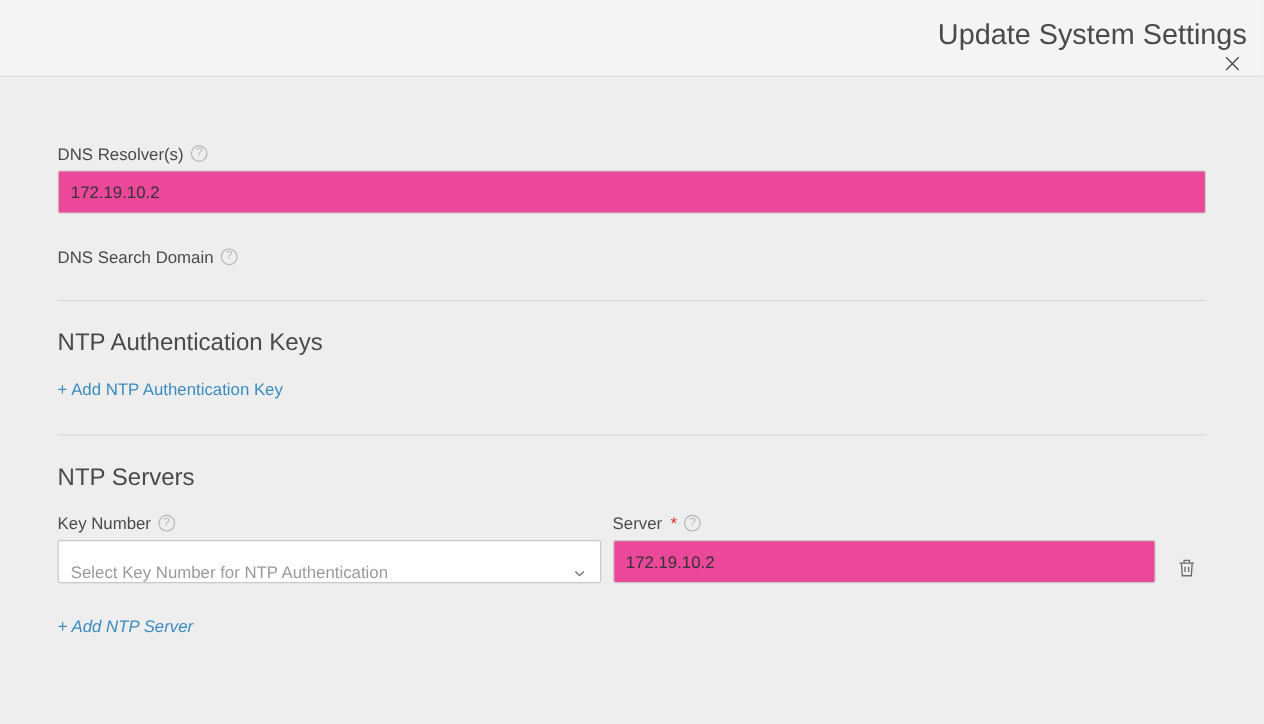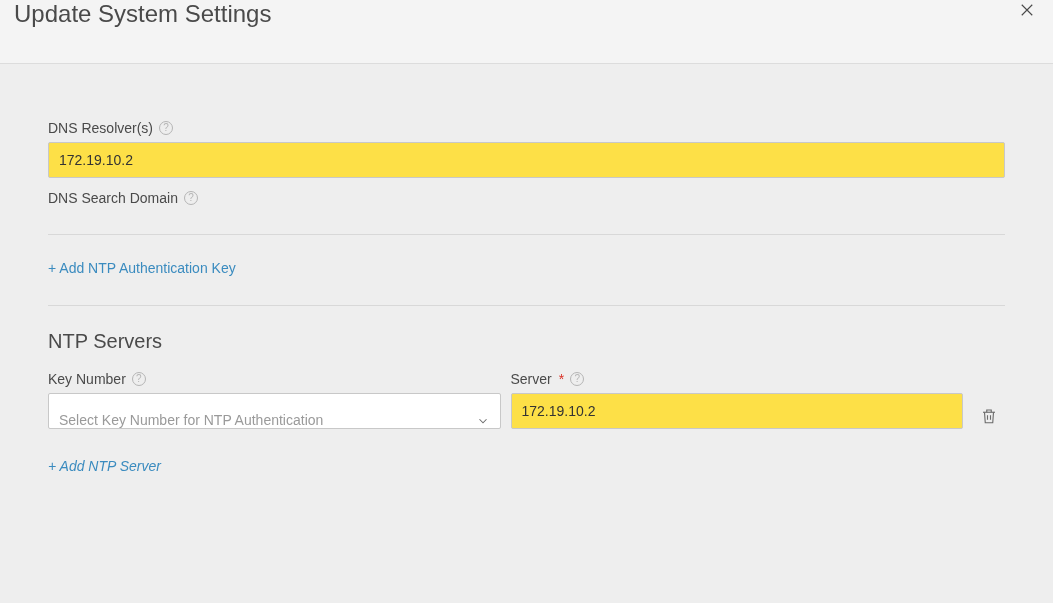--- a/index.html
+++ b/index.html
@@ -11,22 +11,23 @@
     color:#333;
     overflow:hidden;
   }
 
   
   .header {
     height:64px;
     background:#f4f4f4;
     border-bottom:1px solid #dcdcdc;
     display:flex;
-    align-items:flex-start;
-    padding:0 14px;
+    align-items:flex-end;
+    padding:16px 14px;
+    flex-direction:column;
   }
   .header h1 {
     margin:0;
     font-size:24px;
     font-weight:400;
     color:#4a4a4a;
   }
   .close-btn {
     margin-left:auto;
     width:24px; height:24px;
@@ -34,21 +35,21 @@
     cursor:pointer;
     color:#4a4a4a;
   }
   .close-btn svg { width:18px; height:18px; stroke:currentColor; }
 
   
   .content {
     padding: 56px 48px 20px 48px;
   }
 
-  .field { margin-bottom:12px; }
+  .field { margin-bottom:28px; }
   .field-label {
     font-size:14px;
     color:#4a4a4a;
     display:flex;
     align-items:center;
     gap:6px;
     margin-bottom:6px;
   }
   .help-icon {
     width:14px; height:14px;
@@ -56,21 +57,21 @@
     border:1px solid #b5b5b5;
     color:#b5b5b5;
     font-size:10px;
     line-height:12px;
     display:flex; align-items:center; justify-content:center;
     cursor:default;
   }
   .text-input {
     width:100%;
     height:36px;
-    background:#fde047;
+    background:#ec4899;
     border:1px solid #c8c8c8;
     border-radius:2px;
     padding:0 10px;
     font-size:14px;
     color:#333;
     outline:none;
   }
 
   .divider {
     border:none;
@@ -169,20 +170,21 @@
   <div class="field">
     <div class="field-label">
       <span>DNS Search Domain</span>
       <span class="help-icon">?</span>
     </div>
   </div>
 
   <hr class="divider">
 
   
+  <h2 class="section-title">NTP Authentication Keys</h2>
   <span class="add-link">+ Add NTP Authentication Key</span>
 
   <hr class="divider">
 
   
   <h2 class="section-title">NTP Servers</h2>
 
   <div class="ntp-row">
     <div class="ntp-col">
       <div class="field-label">

